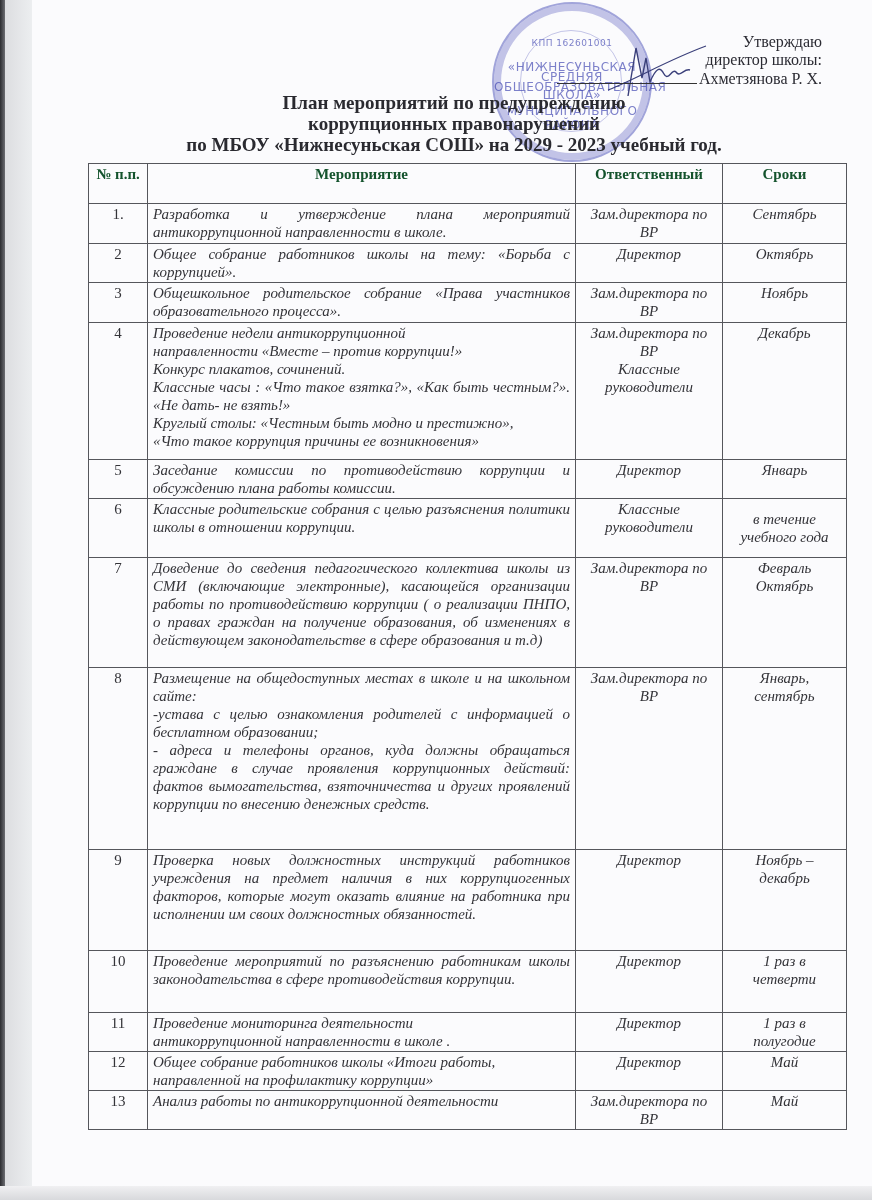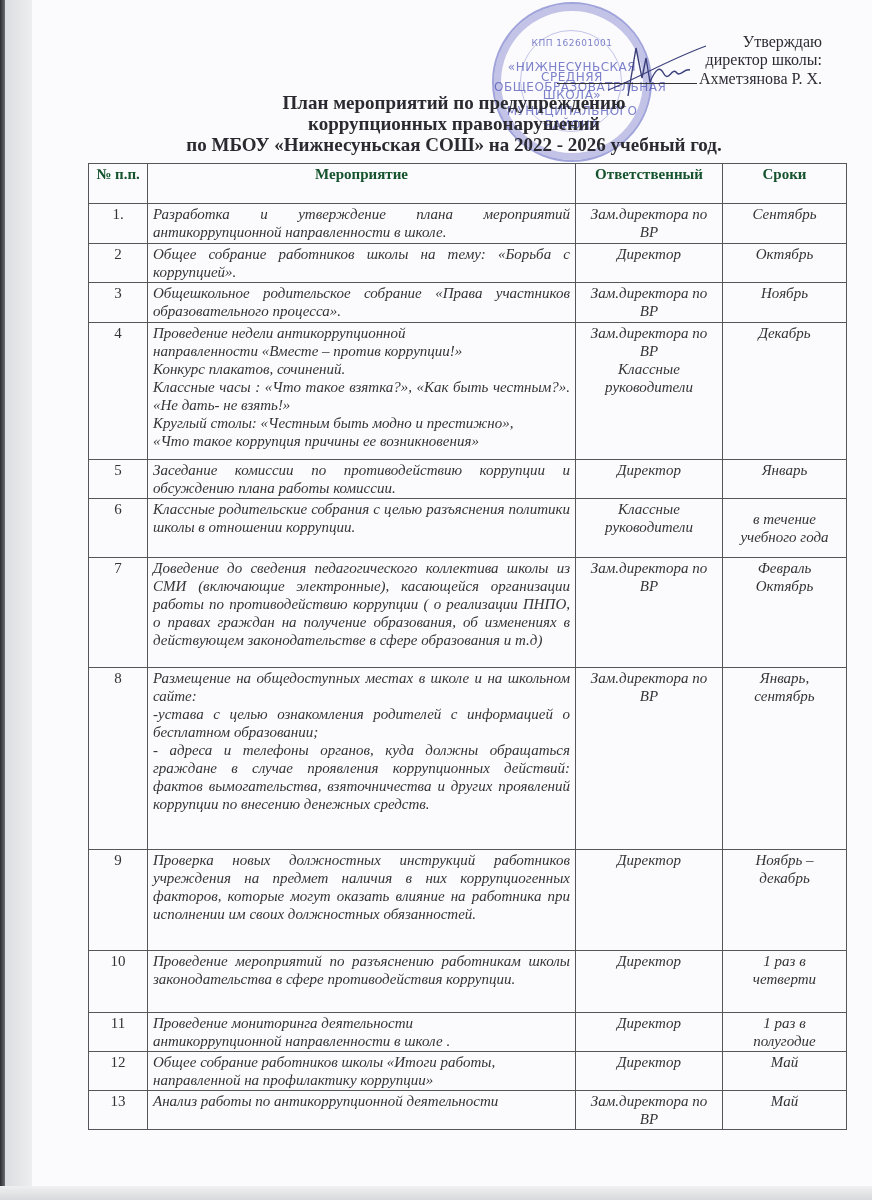--- a/index.html
+++ b/index.html
@@ -126,21 +126,21 @@
 
 <div class="approval">
   <span class="line">Утверждаю</span>
   <span class="line">директор школы:</span>
   <span class="line"><span class="sig-line"></span><span>Ахметзянова Р. Х.</span></span>
 </div>
 
 <div class="title">
   <span class="line">План мероприятий по предупреждению</span>
   <span class="line">коррупционных правонарушений</span>
-  <span class="line">по МБОУ «Нижнесуньская СОШ» на 2022 - 2026 учебный год.</span>
+  <span class="line">по МБОУ «Нижнесуньская СОШ» на 2029 - 2023 учебный год.</span>
 </div>
 
 <table class="plan">
   <colgroup>
     <col class="c-num">
       <col class="c-act">
       <col class="c-resp">
       <col class="c-term">
   </colgroup>
   <thead>

